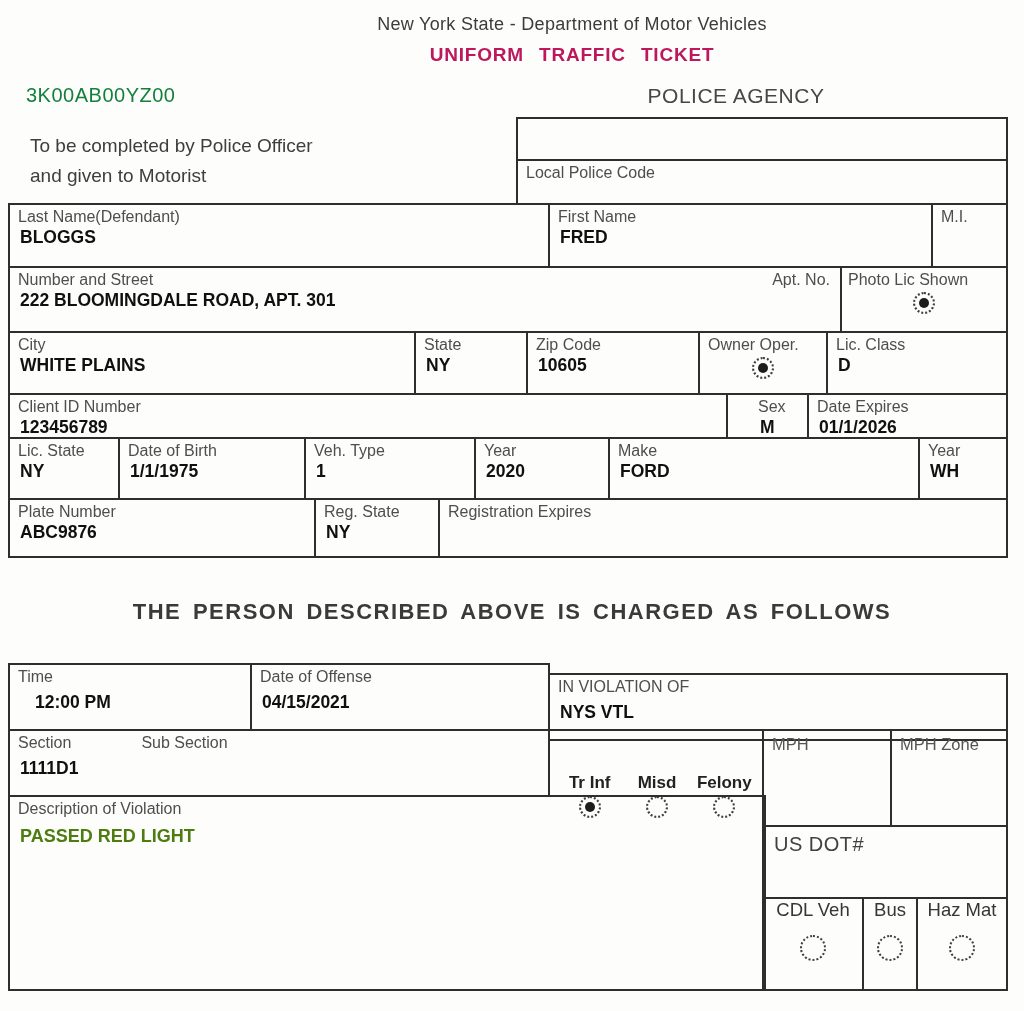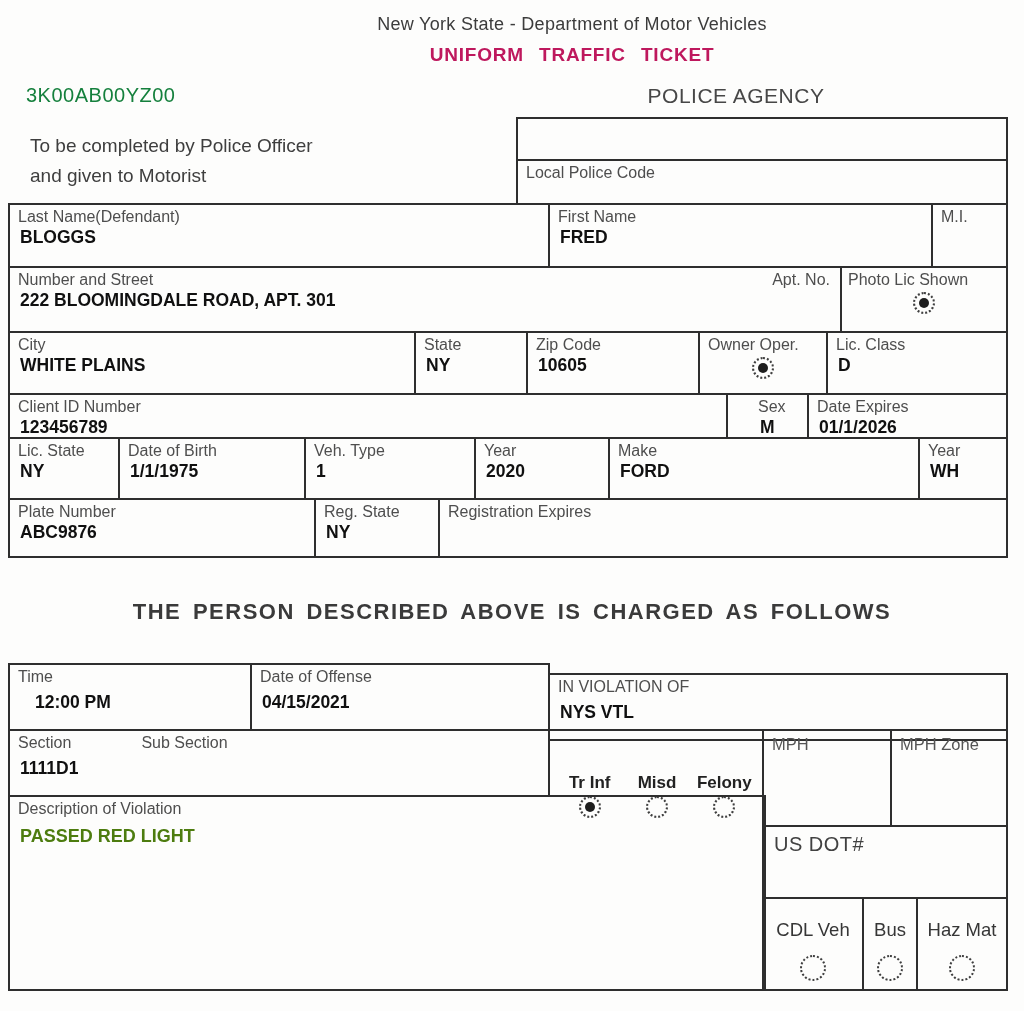--- a/index.html
+++ b/index.html
@@ -48,21 +48,21 @@
   .b-desc     { left:8px;   top:795px; width:758px; height:196px; }
   .b-usdot    { left:762px; top:825px; width:246px; height:74px; }
   .b-cdl      { left:762px; top:897px; width:102px; height:94px; }
   .b-bus      { left:862px; top:897px; width:56px;  height:94px; }
   .b-haz      { left:916px; top:897px; width:92px;  height:94px; }
 
   .seclbls { display:flex; gap:54px; }
   .chk3 { display:flex; padding:2px 4px 0 6px; }
   .chk3 .opt { flex:1; text-align:center;margin-top:40px; }
   .chk3 .optlbl { font-size:17px; font-weight:600; color:#222; white-space:nowrap; }
-  .cdl-lbl { font-size:18.5px; color:#363636; padding-top:20px; text-align:center; white-space:nowrap; }
+  .cdl-lbl { font-size:18.5px; color:#363636; padding-top:0; text-align:center; white-space:nowrap; }
   .usdot-lbl { font-size:20px; color:#414141; padding:6px 0 0 10px; letter-spacing:.5px; }
   .mph-lbl { font-size:16.5px; color:#555; padding:4px 0 0 8px; }
   .desc-val { font-size:18px; font-weight:700; color:#4d7c0f; padding:8px 8px 0 10px; }
 </style>
 </head>
 <body>
 
 <div class="sheet">
 
   <div class="abs hdr1 center">New York State - Department of Motor Vehicles</div>

